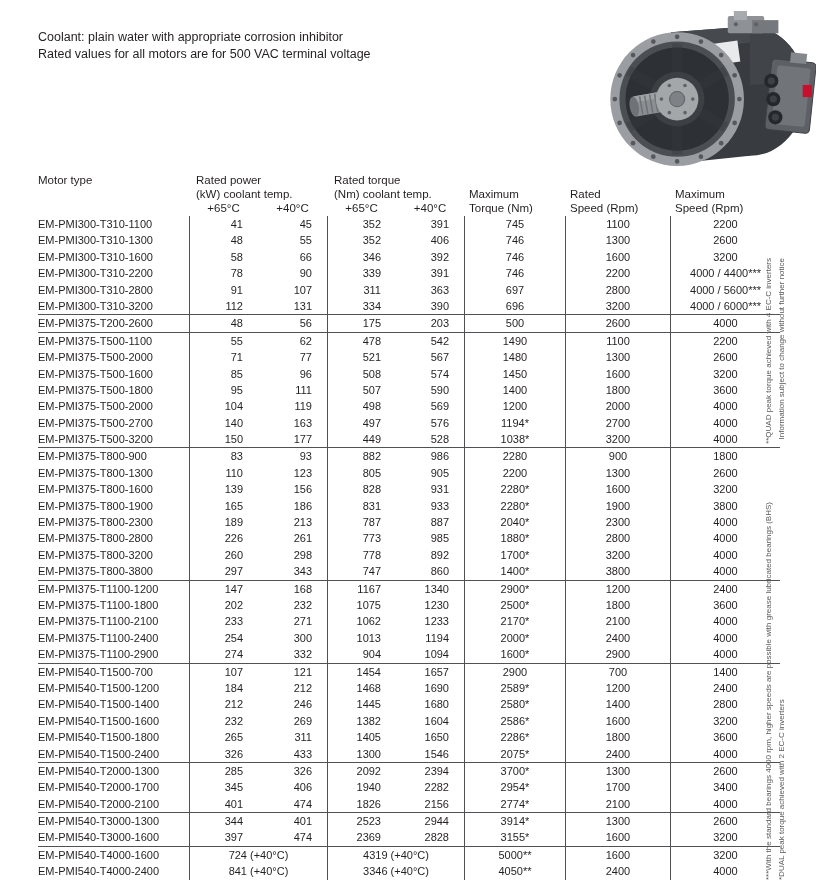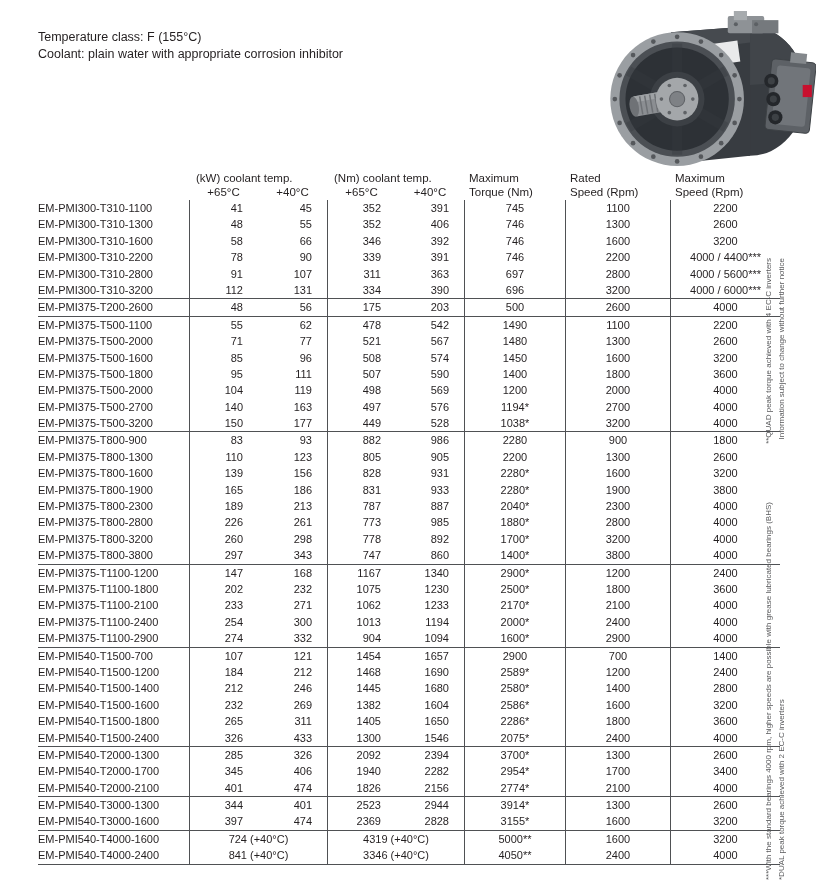--- a/index.html
+++ b/index.html
@@ -37,22 +37,22 @@
     font-size:8px; line-height:13px; color:#58595b;
   }
   .fn-line { display:flex; justify-content:space-between; white-space:nowrap; }
 </style>
 </head>
 <body>
 
 <div class="page">
 
   <div class="intro">
-    <div>Temperature class: F (155°C)</div>
     <div>Coolant: plain water with appropriate corrosion inhibitor</div>
+    <div>Rated values for all motors are for 500 VAC terminal voltage</div>
   </div>
 
   <svg class="motor-photo" viewBox="0 0 215 158" aria-hidden="true">
 
     <ellipse cx="150" cy="80" rx="55" ry="64" fill="#383c41"></ellipse>
     <polygon points="72,22 150,16 150,144 72,152" fill="#383c41"></polygon>
     <path d="M72,22 L150,16 L150,32 L72,42 Z" fill="#464a4f"></path>
     <path d="M150,16 A55,64 0 0 1 204,70 L150,74 Z" fill="#41454a"></path>
 
     <rect x="128" y="6" width="36" height="17" rx="2" fill="#8e9296"></rect>
@@ -113,20 +113,25 @@
         <circle cx="85.8" cy="101.4" r="1.8" fill="#5f6266"></circle>
       <circle cx="70.3" cy="101.4" r="1.8" fill="#5f6266"></circle>
         <circle cx="62.5" cy="88" r="1.8" fill="#5f6266"></circle>
       <circle cx="70.3" cy="74.6" r="1.8" fill="#5f6266"></circle>
         <circle cx="85.8" cy="74.6" r="1.8" fill="#5f6266"></circle>
       <circle cx="78" cy="88" r="7.5" fill="#7e8185" stroke="#5e6165"></circle>
     </g>
   </svg>
 
   <div class="spec-table">
+    <div class="hrow first">
+      <div class="hc">Motor type</div>
+      <div class="hc pad7" style="grid-column:2 / span 2">Rated power</div>
+      <div class="hc pad7" style="grid-column:4 / span 2">Rated torque</div>
+    </div>
     <div class="hrow">
       <div class="hc pad7" style="grid-column:2 / span 2">(kW) coolant temp.</div>
       <div class="hc pad7" style="grid-column:4 / span 2">(Nm) coolant temp.</div>
       <div class="hc pad5" style="grid-column:6">Maximum</div>
       <div class="hc pad5" style="grid-column:7">Rated</div>
       <div class="hc pad5" style="grid-column:8">Maximum</div>
     </div>
     <div class="hrow">
       <div class="hc ctr" style="grid-column:2">+65°C</div>
       <div class="hc ctr" style="grid-column:3">+40°C</div>

